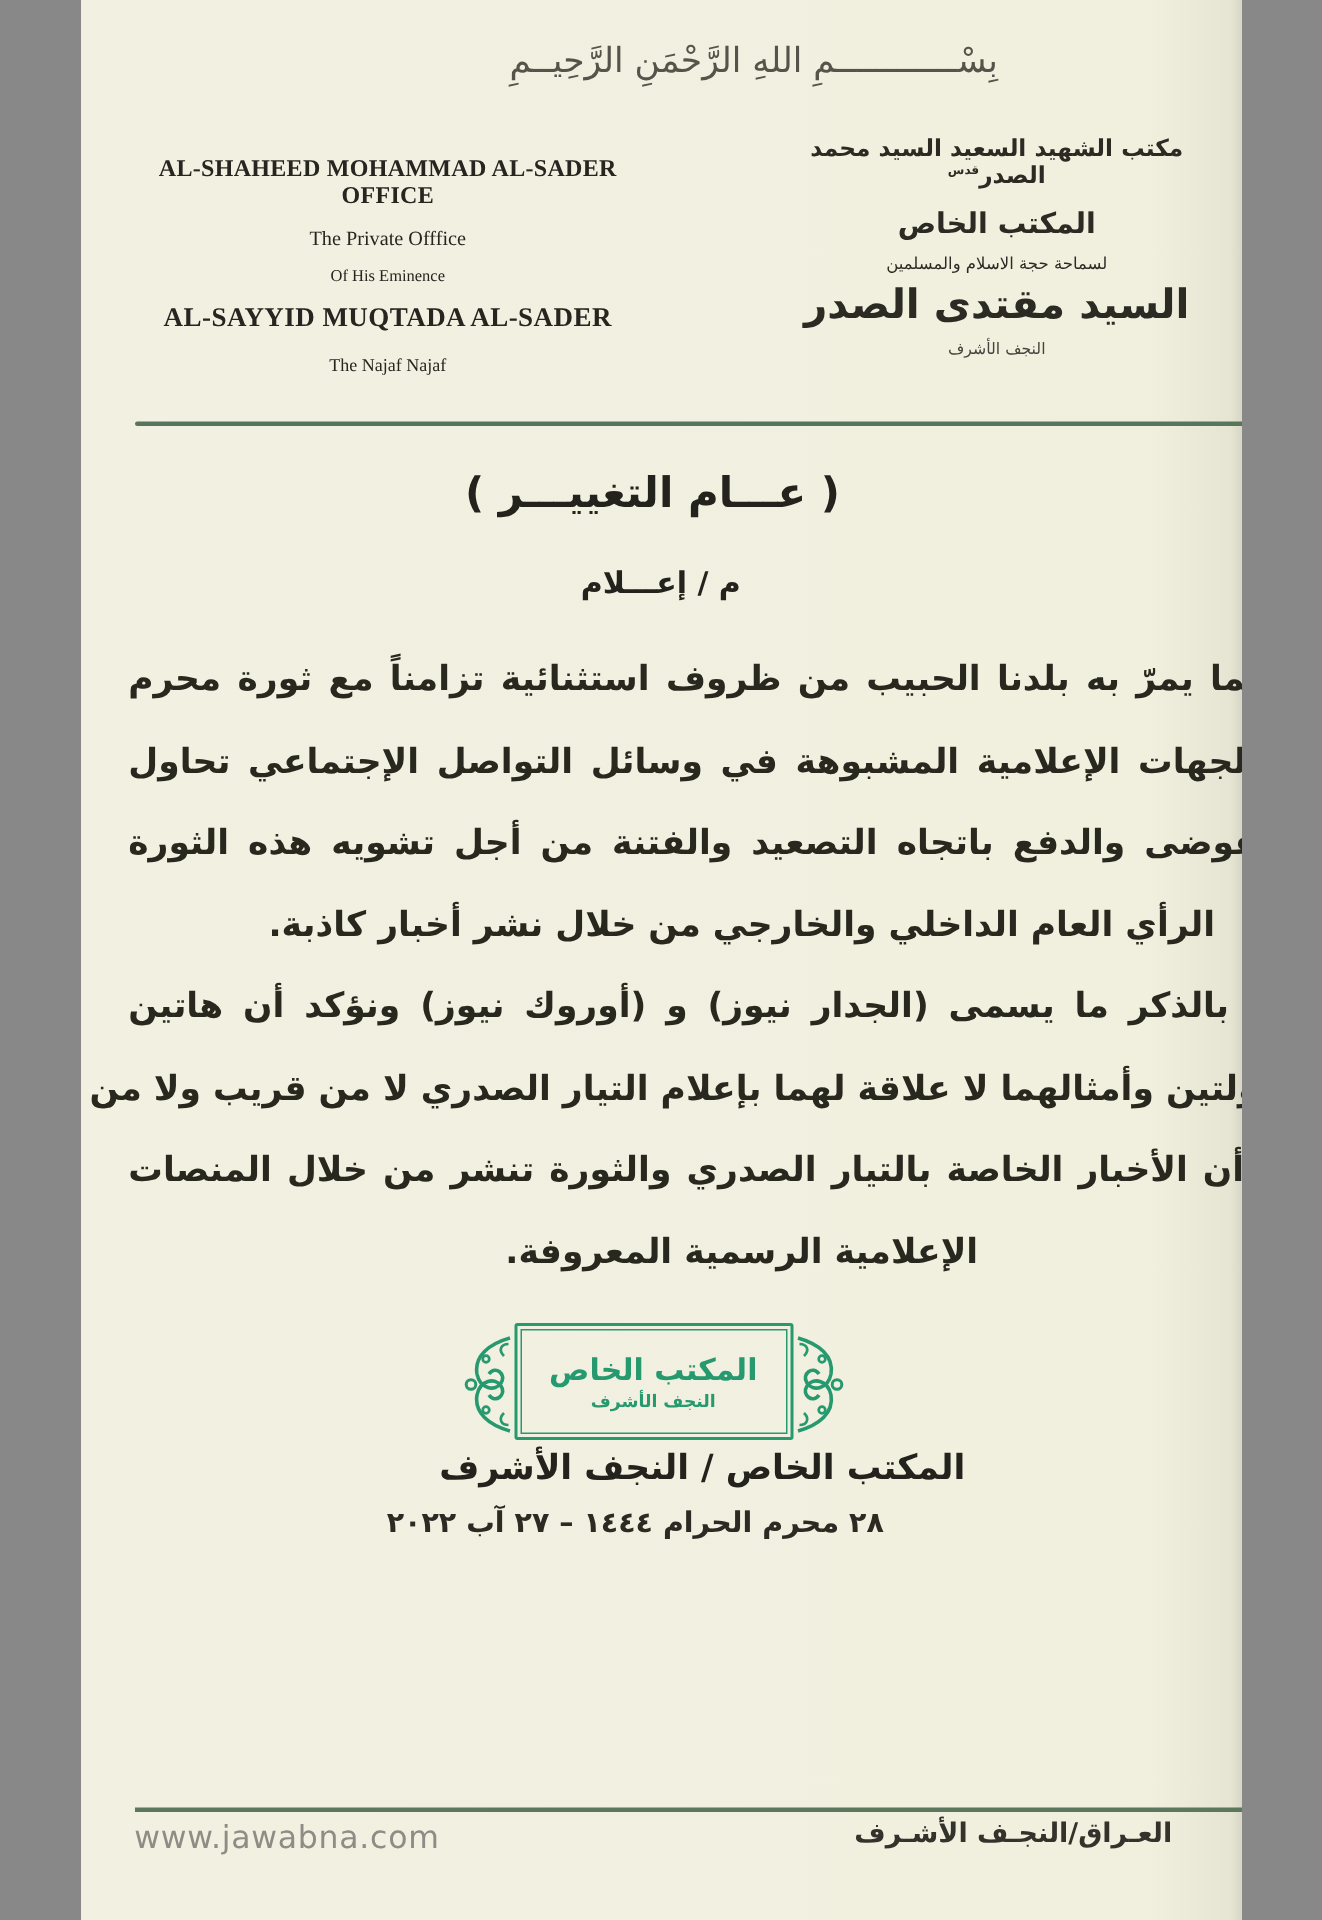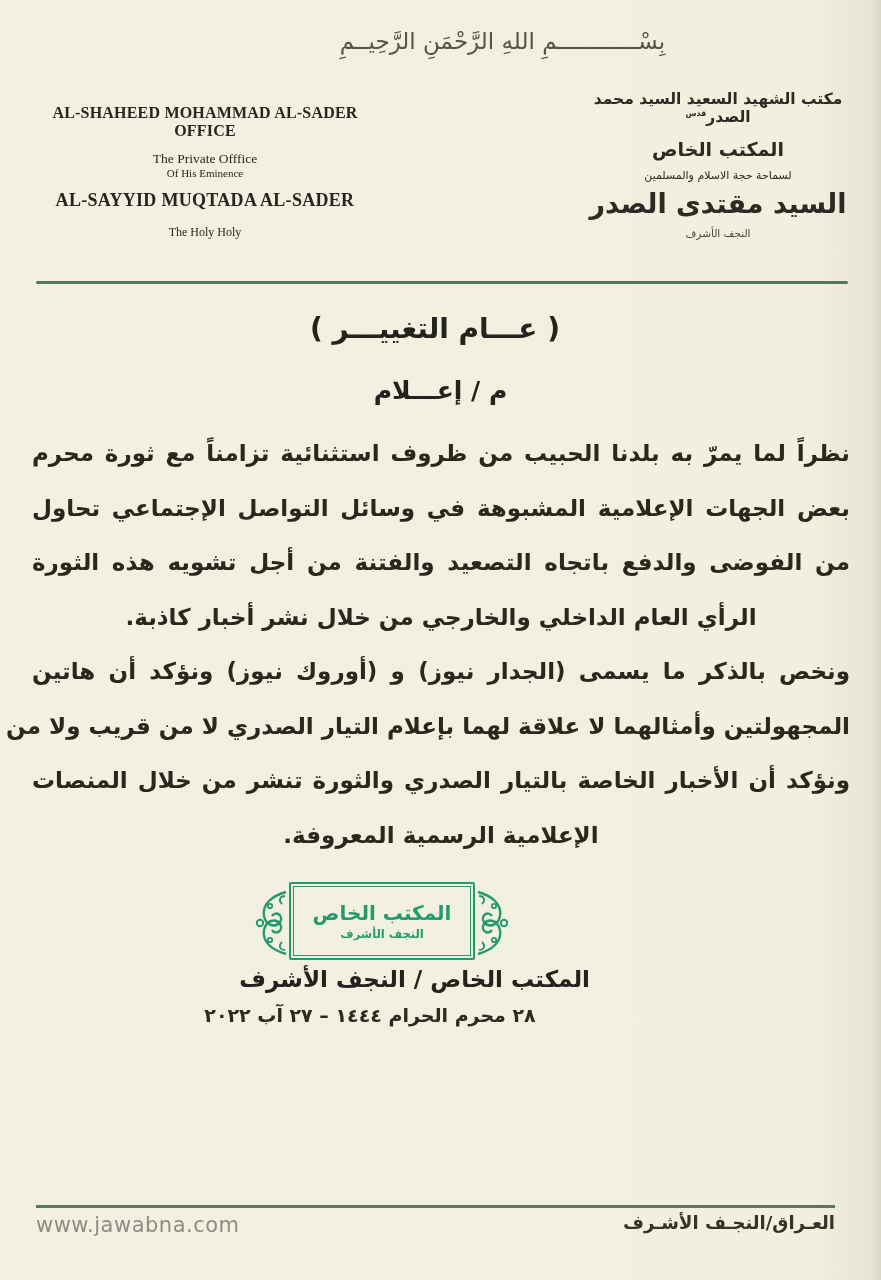--- a/index.html
+++ b/index.html
@@ -1,18 +1,18 @@
 <!DOCTYPE html>
 <html lang="ar"><head>
 <meta charset="utf-8">
 <style>
   html,body{margin:0;padding:0;background:#888;}
   .page{
     position:relative;
-    width:881px;height:1280px;
+    width:774px;height:1280px;
     margin:0 auto;
     background:linear-gradient(90deg,#f2f0e1 0%,#f1efde 92%,#e6e4d2 99%,#d8d6c4 100%);
     overflow:hidden;
     font-family:"DejaVu Sans",sans-serif;
     color:#2b2a23;
   }
   
   .bismillah{
     position:absolute;top:28px;left:0;right:0;
     text-align:center;
@@ -21,21 +21,21 @@
     direction:rtl;
   }
   
   .header-en{
     position:absolute;top:104px;left:30px;width:350px;
     text-align:center;
     font-family:"Liberation Serif",serif;color:#262520;
   }
   .header-en .l1{font-size:16px;font-weight:bold;letter-spacing:.2px;}
   .header-en .l2{font-size:13.5px;margin-top:11px;}
-  .header-en .l3{font-size:11px;margin-top:0;}
+  .header-en .l3{font-size:11px;margin-top:11px;}
   .header-en .l4{font-size:18px;font-weight:bold;margin-top:11px;letter-spacing:.3px;}
   .header-en .l5{font-size:12px;margin-top:14px;}
   
   .header-ar{
     position:absolute;top:90px;right:8px;width:310px;
     text-align:center;direction:rtl;color:#2b2a23;
   }
   .header-ar .a1{font-size:15.5px;font-weight:bold;}
   .header-ar .a1 sup{font-size:8px;}
   .header-ar .a2{font-size:19px;font-weight:bold;margin-top:12px;}
@@ -49,21 +49,21 @@
   }
   
   .title{
     position:absolute;top:312px;left:0;right:11px;
     text-align:center;direction:rtl;
     font-size:28px;font-weight:bold;color:#23221c;
   }
   .subject{
     position:absolute;top:376px;left:0;right:0;
     text-align:center;direction:rtl;
-    font-size:25px;font-weight:bold;color:#23221c;
+    font-size:20px;font-weight:bold;color:#23221c;
   }
   
   .body-text{
     position:absolute;top:426px;left:32px;width:818px;
     direction:rtl;font-size:23px;font-weight:bold;color:#29281f;
   }
   .body-text .line{height:54.5px;line-height:54.5px;white-space:nowrap;}
   .body-text .line.j{text-align:justify;text-align-last:justify;white-space:normal;
     height:54.5px;overflow:hidden;}
   .body-text .line.c{text-align:center;}
@@ -118,21 +118,21 @@
 
 <div class="page">
 
   <div class="bismillah">بِسْــــــــــــمِ اللهِ الرَّحْمَنِ الرَّحِيــمِ</div>
 
   <div class="header-en">
     <div class="l1">AL-SHAHEED MOHAMMAD AL-SADER OFFICE</div>
     <div class="l2">The Private Offfice</div>
     <div class="l3">Of His Eminence</div>
     <div class="l4">AL-SAYYID MUQTADA AL-SADER</div>
-    <div class="l5">The Holy Holy</div>
+    <div class="l5">The Najaf Najaf</div>
   </div>
 
   <div class="header-ar">
     <div class="a1"><span>مكتب الشهيد السعيد السيد محمد الصدر</span><sup>قدس</sup></div>
     <div class="a2">المكتب الخاص</div>
     <div class="a3">لسماحة حجة الاسلام والمسلمين</div>
     <div class="a4">السيد مقتدى الصدر</div>
     <div class="a5">النجف الأشرف</div>
   </div>
 

